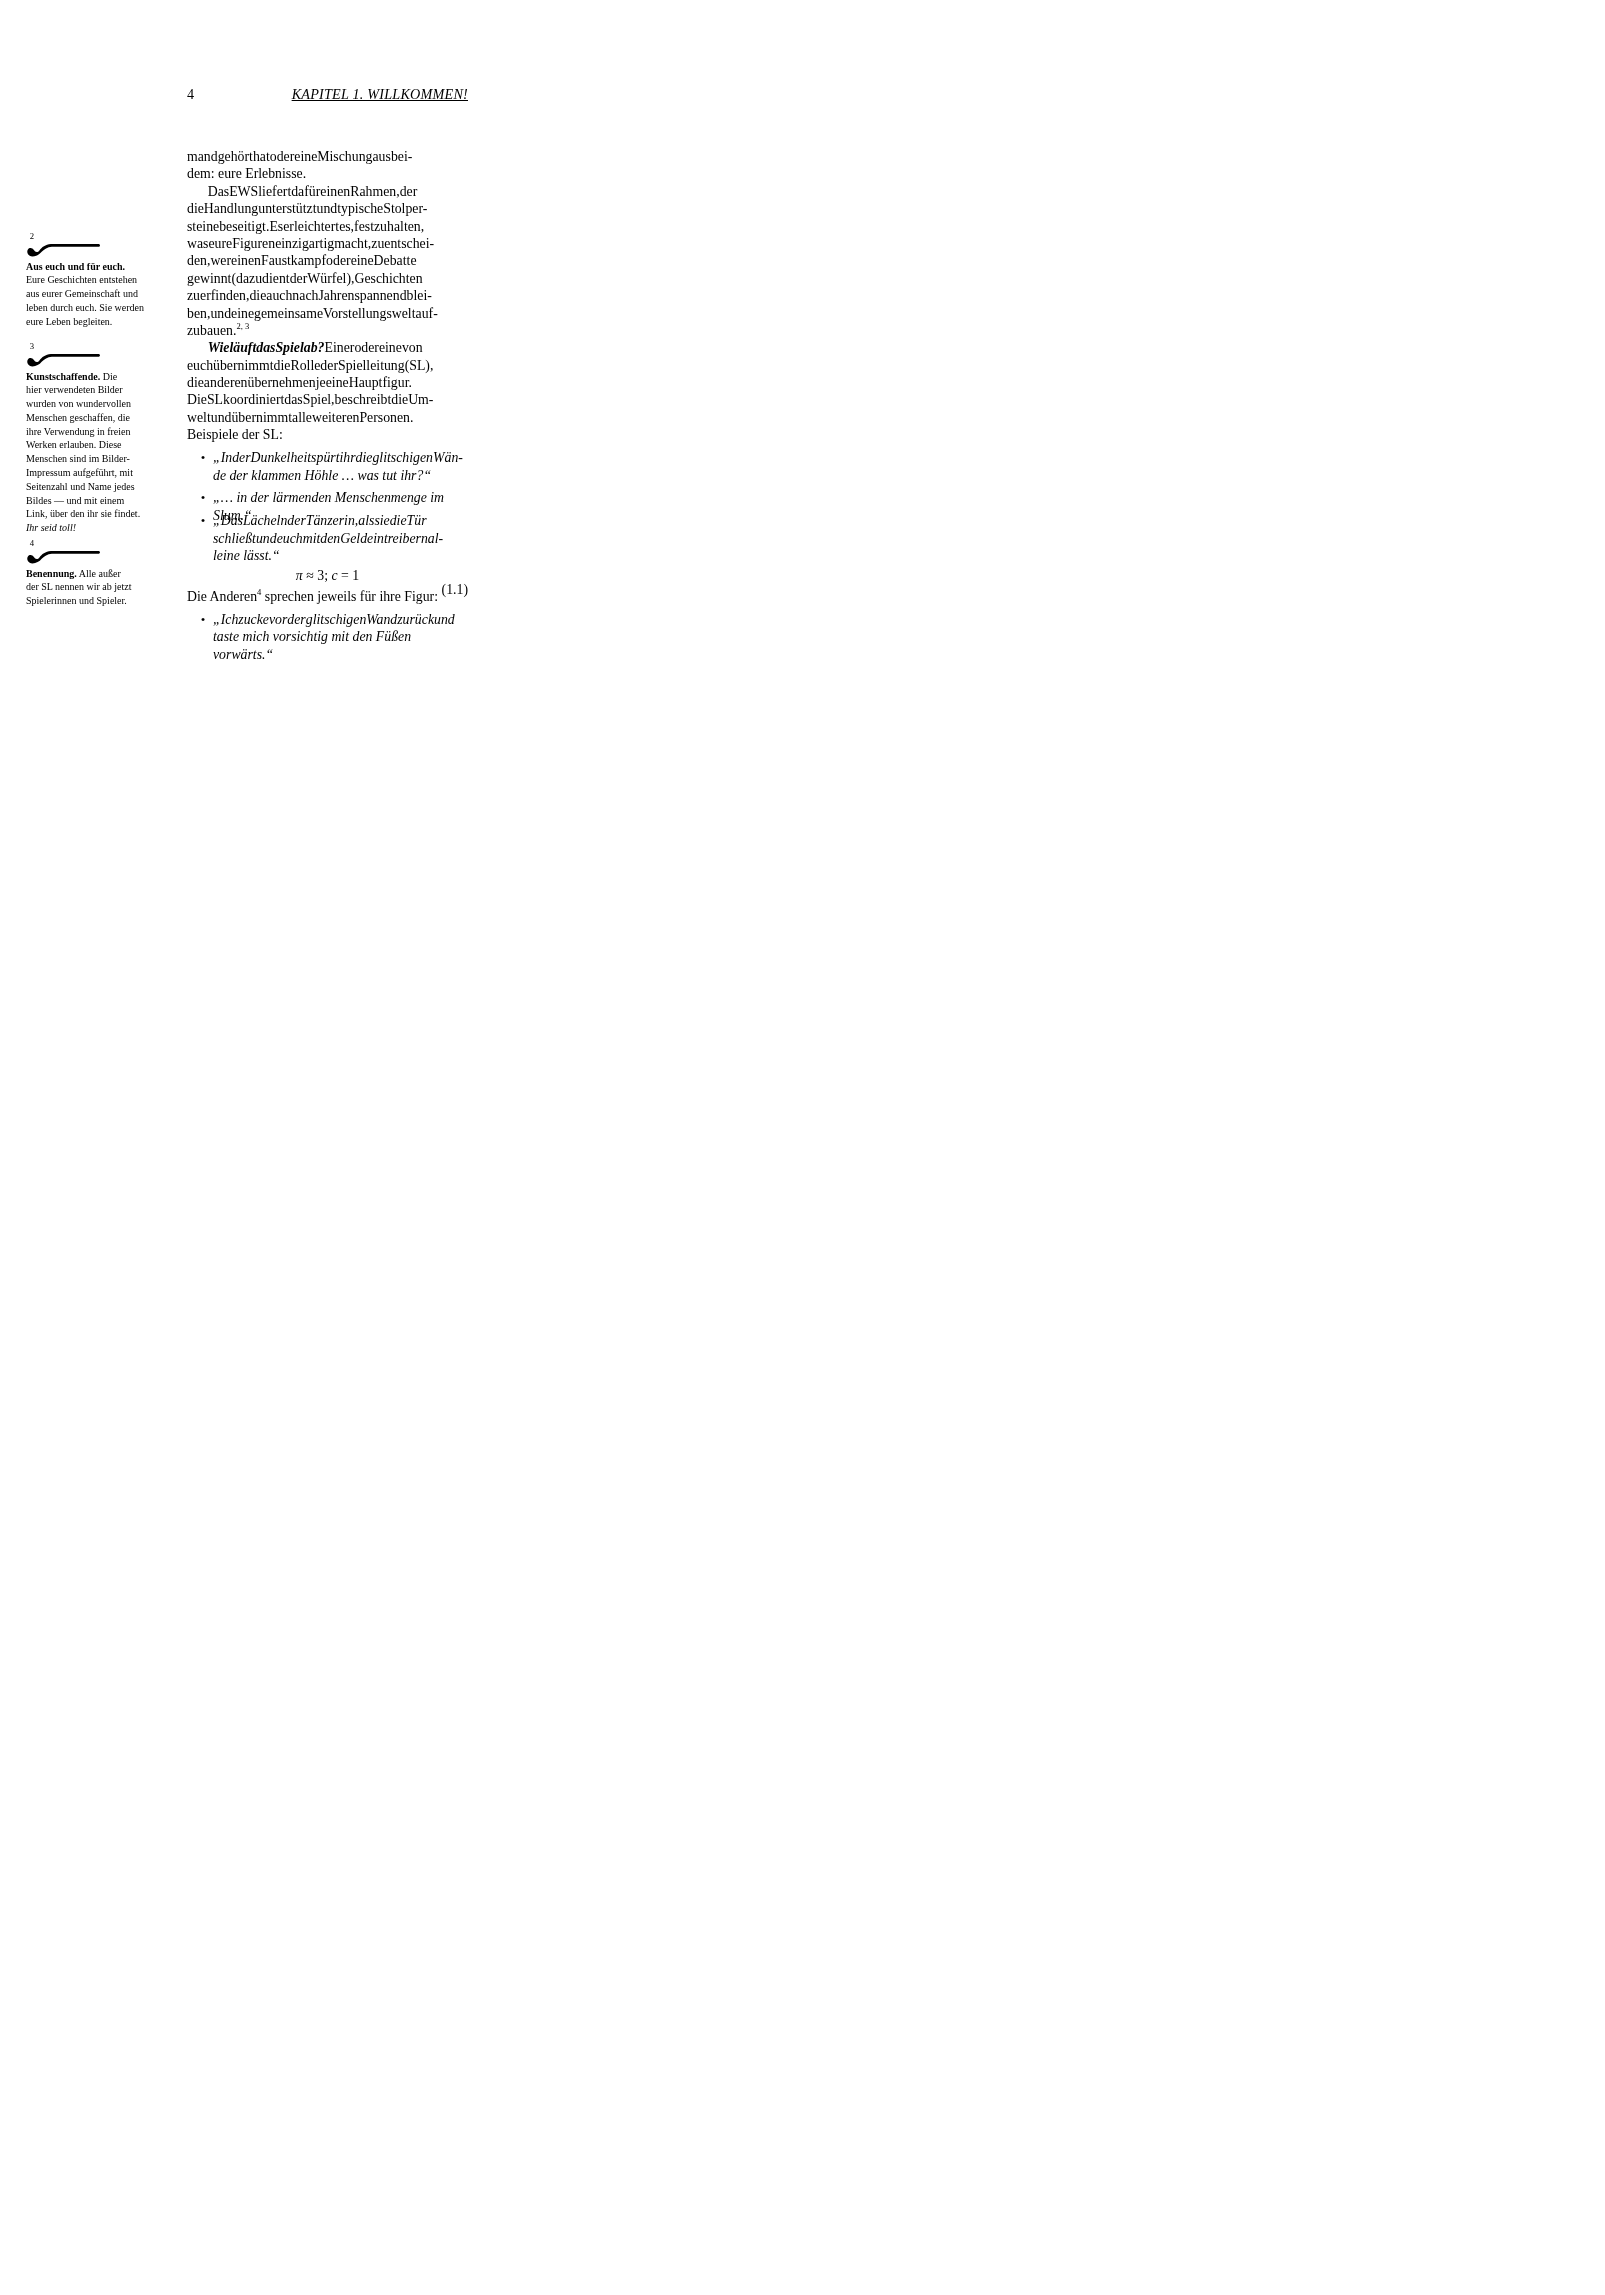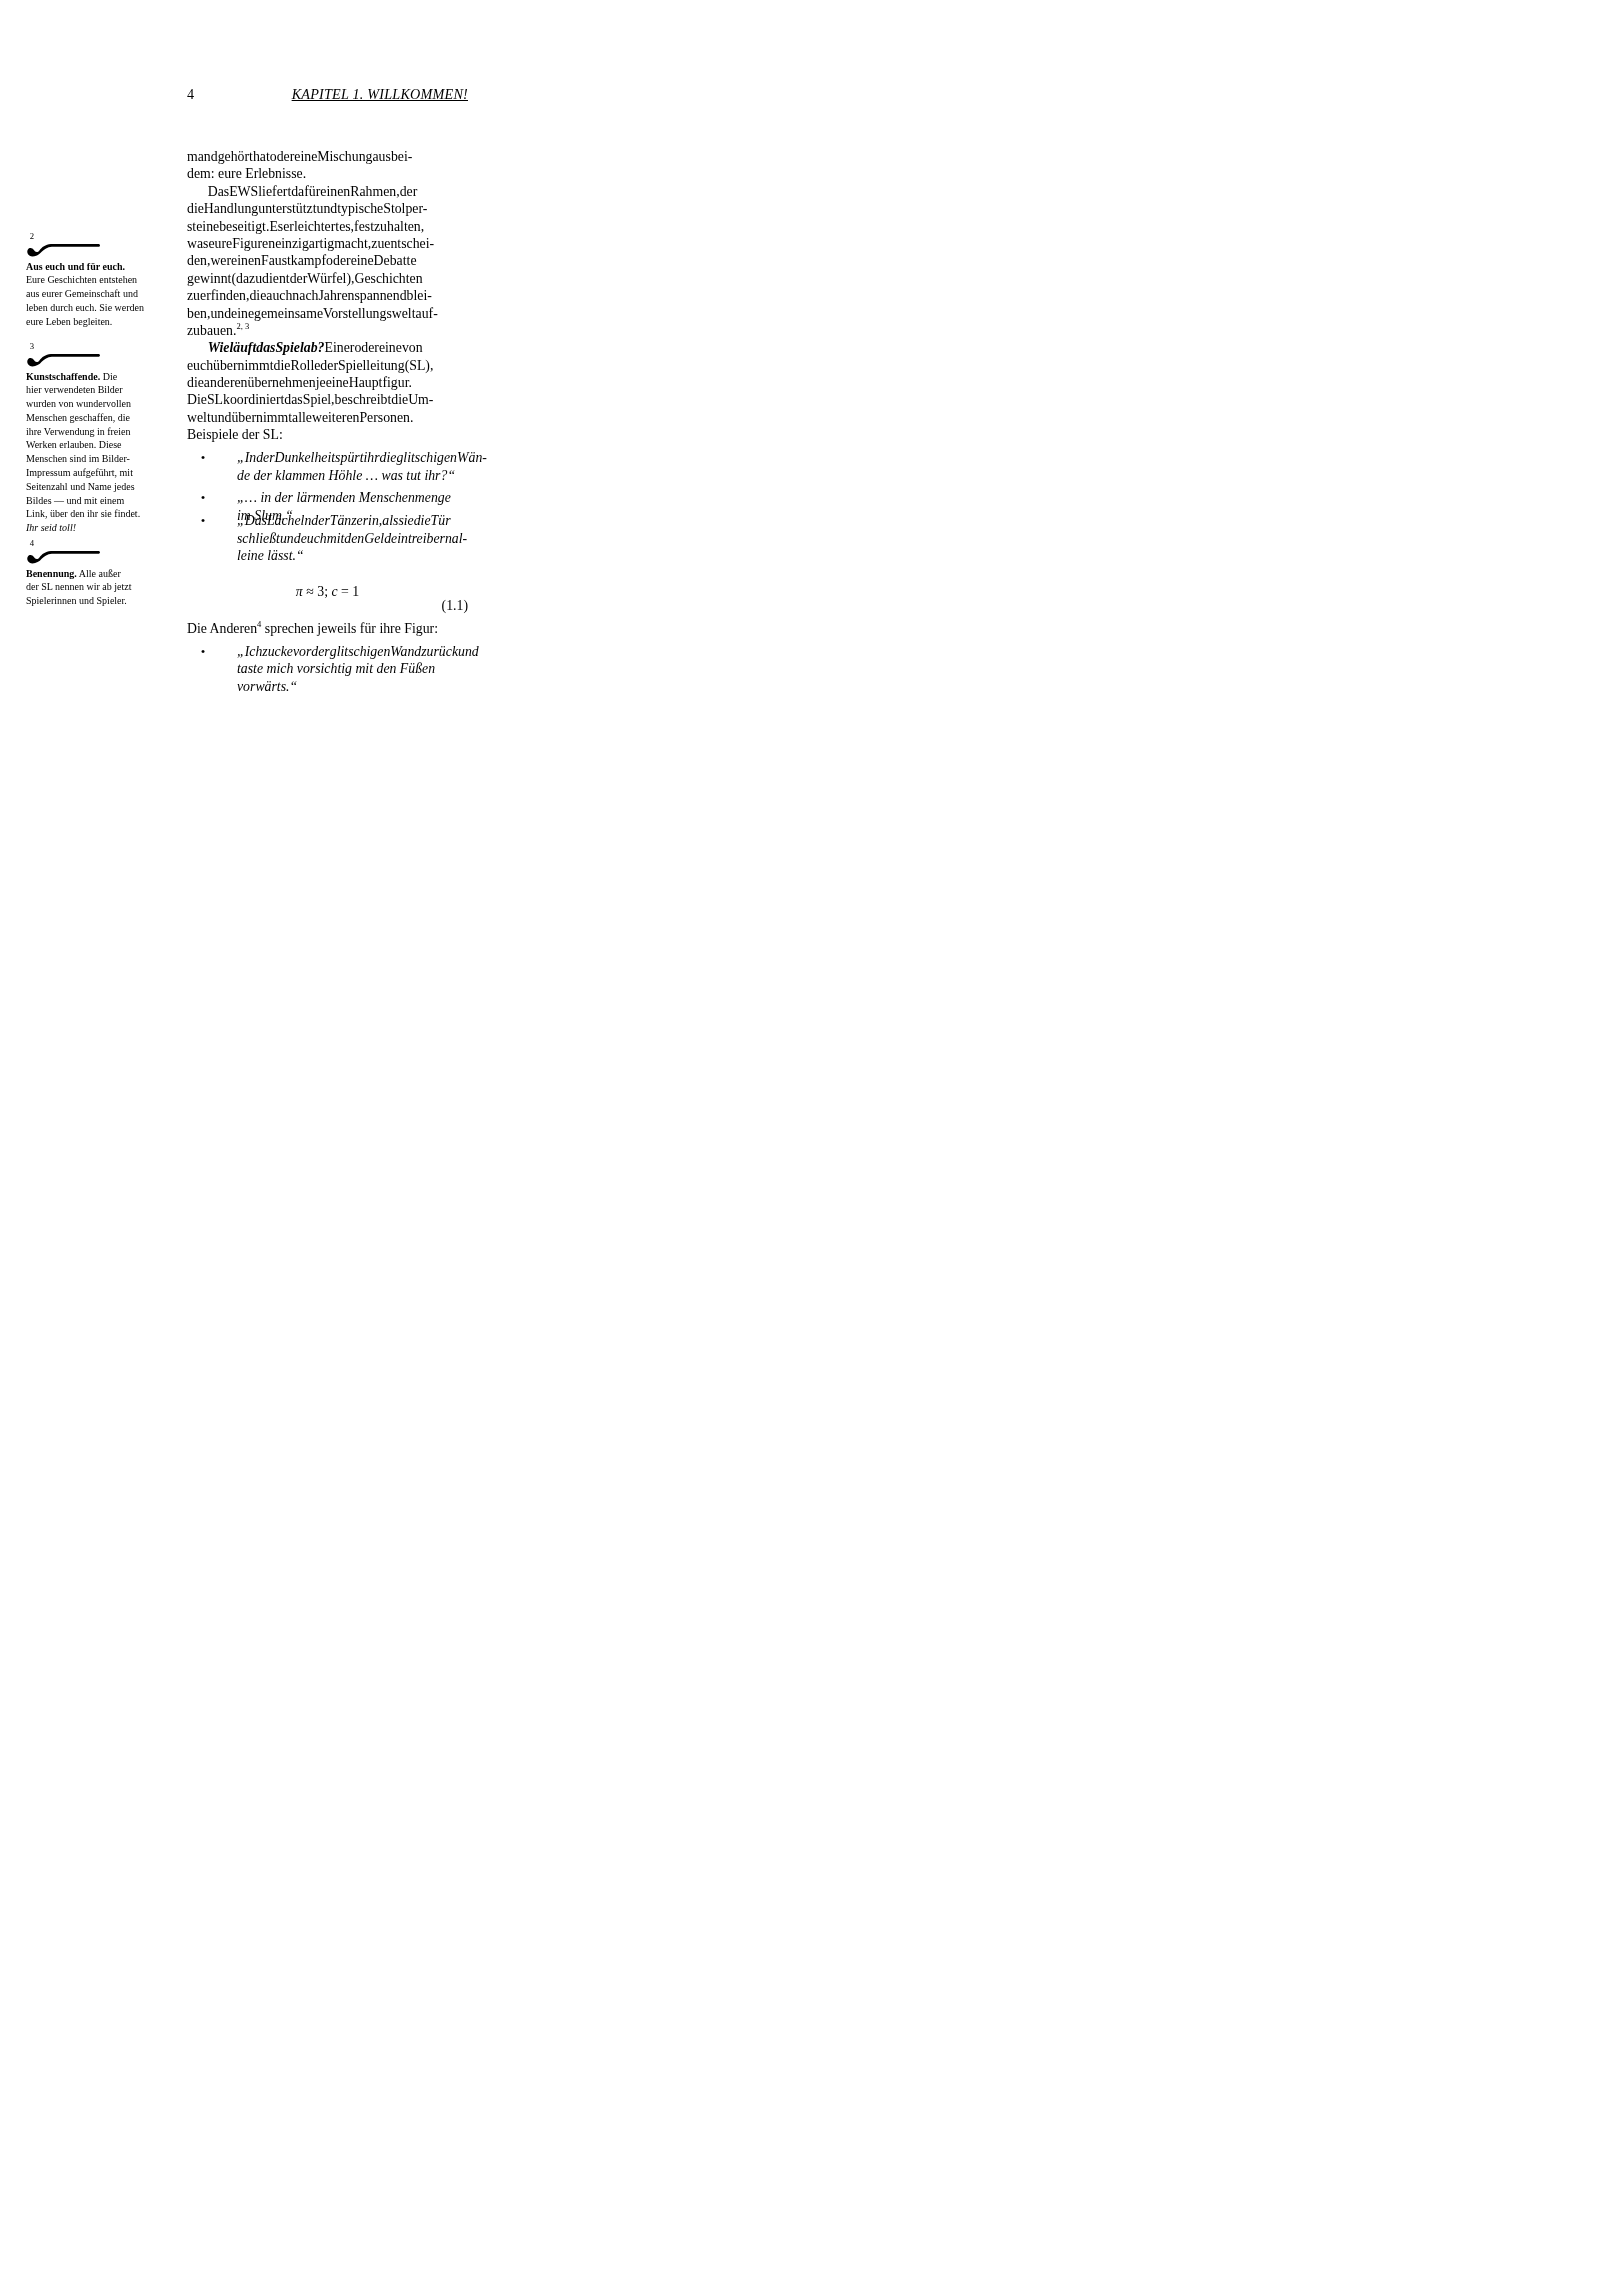--- a/index.html
+++ b/index.html
@@ -29,22 +29,22 @@
   .line{height:17.4px; line-height:17.4px; white-space:pre-wrap;}
   .line.j{display:flex; white-space:normal;}
   .para.indent .line:first-child{padding-left:20.7px;}
   .s-n{font-style:normal;}
   .s-b{font-weight:bold;}
   .s-i{font-style:italic;}
   .s-bi{font-weight:bold;font-style:italic;font-family:Liberation Serif, serif;}
   .s-sup{font-size:0.62em; vertical-align:super; line-height:0;text-align:right;}
   .bullet{position:relative; padding-left:26px; margin-top:5.5px;}
   .bullet-icon{position:absolute; left:13.8px; top:0; height:17.4px; line-height:17.4px; font-size:13px;}
-  .bullet .line{font-style:italic;margin-left:24px;}
-  .eq{margin:19px 0; position:relative; height:17.4px; line-height:17.4px; text-align:center; font-size:13.8px;}
+  .bullet .line{font-style:italic;}
+  .eq{margin:3px 0; position:relative; height:17.4px; line-height:17.4px; text-align:center; font-size:13.8px;}
   .eq-num{position:absolute; right:0; top:14px;}
   
   #notes{position:absolute; left:0; top:0; width:187px; height:814px;}
   .note{position:absolute; left:26px; width:165px; font-size:11.5px;}
   .note .line{height:13.8px; line-height:13.8px; font-size:10px;}
   .n2{top:232px;} .n3{top:342px;} .n4{top:539px;}
   .orn{height:27.5px;}
   .note-num{display:block; margin-left:3.7px; font-size:8.7px; height:9.2px; line-height:9.2px;}
   .orn-svg{display:block; margin-top:-1.8px;}
 </style>

